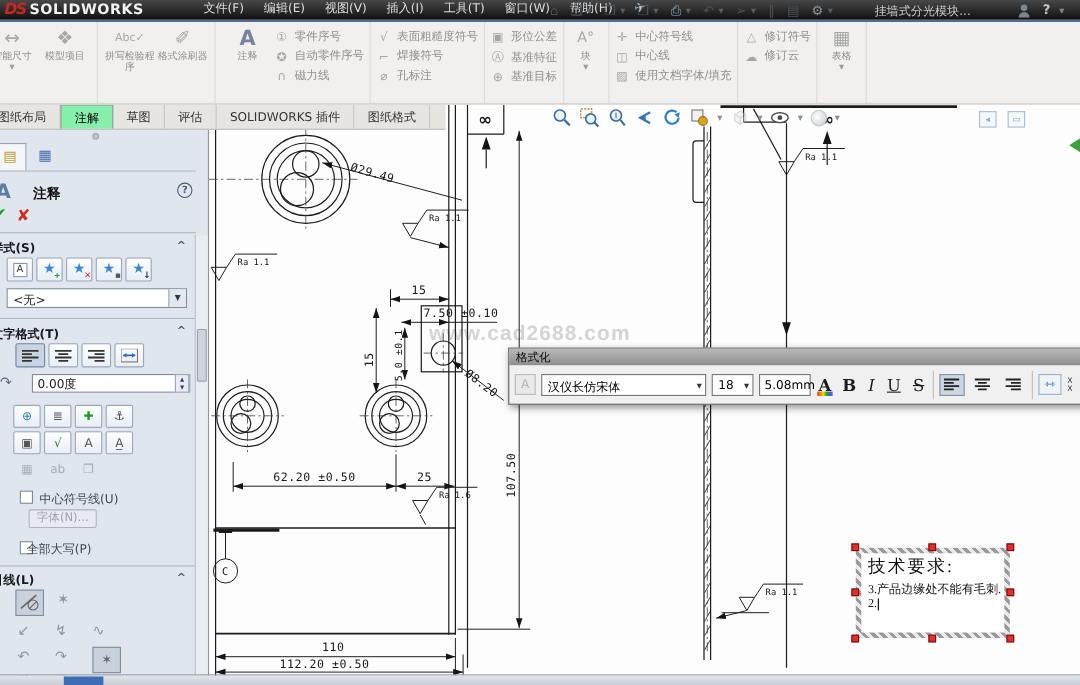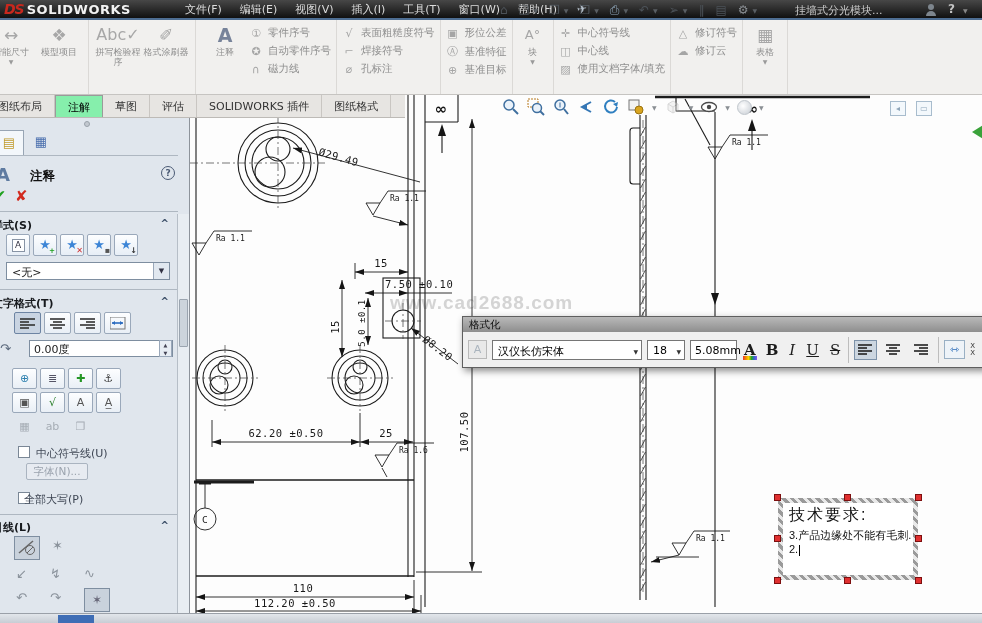--- a/index.html
+++ b/index.html
@@ -1,20 +1,20 @@
 <!DOCTYPE html>
 <html><head>
 <meta charset="utf-8">
 <style>
 *{box-sizing:border-box;margin:0;padding:0}
 html,body{width:982px;height:623px;overflow:hidden}
 body{position:relative;font-family:"DejaVu Sans",sans-serif;background:#fff;font-size:11px}
 
 
-.titlebar{position:absolute;left:0;top:0;width:982px;height:20px;background:linear-gradient(#474747,#101010);border-bottom:2px solid #4d6d92;display:flex;align-items:center;z-index:20}
+.titlebar{position:absolute;left:0;top:0;width:982px;height:20px;background:linear-gradient(#474747,#101010);border-bottom:2px solid #4d6d92;display:flex;z-index:20}
 .logo{display:flex;align-items:center;padding:0 16px 0 4px;height:100%}
 .logo-ds{color:#c8281e;font-weight:bold;font-style:italic;font-size:14px;letter-spacing:-1px;margin-right:3px}
 .logo-sw{color:#f2f2f2;font-weight:bold;font-size:13px;letter-spacing:.5px}
 .menus{display:flex;gap:18px;margin-left:38px;color:#dcdcdc;font-size:11px}
 .menus span{cursor:default}
 .pin{color:#b9c4cf;font-size:12px;margin-left:20px;transform:rotate(-10deg)}
 .qat{position:absolute;left:500px;top:0;height:20px;display:flex;align-items:center;gap:11px;color:#4c5258;font-size:12px}
 .qat .bright{color:#8fa6ba}
 .car{font-size:6px;color:#5a5f64;margin-left:-7px}
 .doctitle{position:absolute;left:795px;top:3px;color:#c9c9c9;font-size:11px;width:118px;white-space:nowrap;overflow:hidden}
@@ -103,21 +103,21 @@
 .fmt{font-family:"DejaVu Serif",serif;font-size:15px;color:#1c1c1c;cursor:pointer;padding:0 3px}
 .colorA{position:relative;font-family:"DejaVu Serif",serif;font-size:15px;font-weight:bold;color:#1c1c1c;cursor:pointer;padding:0 2px}
 .colorA::after{content:"";position:absolute;left:1px;right:1px;bottom:-1px;height:4px;background:linear-gradient(90deg,#e33,#ee8c00,#ffd700,#2a2,#36c,#85e)}
 .falign{width:23px;height:20px;border:1px solid transparent;display:flex;align-items:center;justify-content:center;cursor:pointer}
 .falign.pressed{background:#ccd6e0;border-color:#7d92a9}
 .fjust{width:21px;height:19px;border:1px solid #9ab0c4;background:#eef3f8;display:flex;align-items:center;justify-content:center;color:#2b6cb8;font-size:11px;cursor:pointer}
 .fxx{font-size:7px;line-height:7px;color:#333;cursor:pointer}
 
 
 .notebox{position:absolute;left:778px;top:498px;width:140px;height:82px;background:repeating-linear-gradient(45deg,#9a9a9a 0 3px,#e9e9e9 3px 6px);z-index:17;cursor:move}
-.noteinner{position:absolute;left:5px;top:5px;right:5px;bottom:5px;background:#fff;padding:2px 6px;font-family:Liberation Sans, sans-serif;color:#111;cursor:text}
+.noteinner{position:absolute;left:5px;top:5px;right:5px;bottom:5px;background:#fff;padding:2px 6px;font-family:Liberation Serif, serif;color:#111;cursor:text}
 .nb1{font-size:16px;letter-spacing:2px}
 .nb2{font-size:11px;margin-top:2px;white-space:nowrap}
 .nb3{font-size:11px}
 .hdl{position:absolute;width:7px;height:7px;background:#e03030;border:1px solid #7c0f0f;z-index:2;cursor:pointer}
 .caret-i{display:inline-block;width:1px;height:11px;background:#000;vertical-align:middle;margin-left:1px}
 
 
 .statusbar{position:absolute;left:0;top:613px;width:982px;height:10px;background:linear-gradient(#e2e6eb,#c8cdd4);border-top:1px solid #9aa0a8;z-index:25}
 .statusblue{position:absolute;left:58px;top:1px;width:36px;height:8px;background:#3e6db5}
 </style>
@@ -171,21 +171,21 @@
       <span>智能尺寸</span>
       <span class="rcarb">▼</span>
     </div>
     <div class="rbig">
       <span class="ric">❖</span>
       <span>模型项目</span>
     </div>
   </div>
   <div class="rgrp">
     <div class="rbig">
-      <span class="ric" style="font-size:16px">Abc✓</span>
+      <span class="ric" style="font-size:10px">Abc✓</span>
       <span>拼写检验程序</span>
     </div>
     <div class="rbig">
       <span class="ric">✐</span>
       <span>格式涂刷器</span>
     </div>
   </div>
   <div class="rgrp">
     <div class="rbig">
       <span class="ric dk">A</span>

